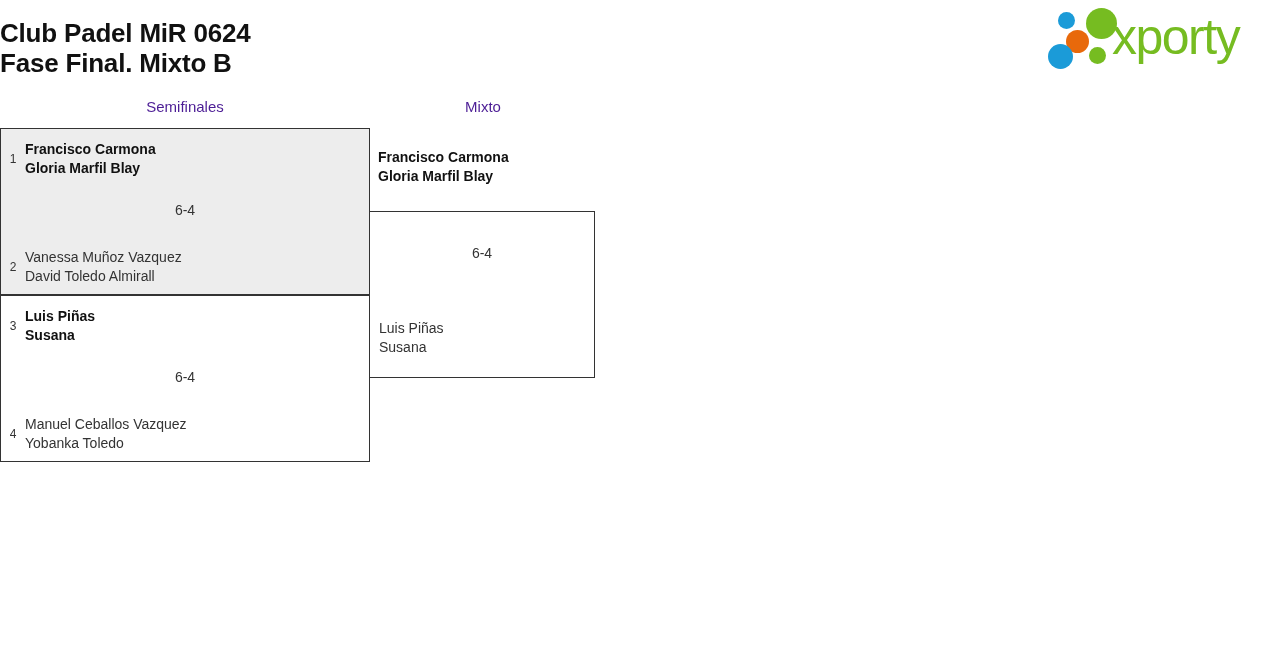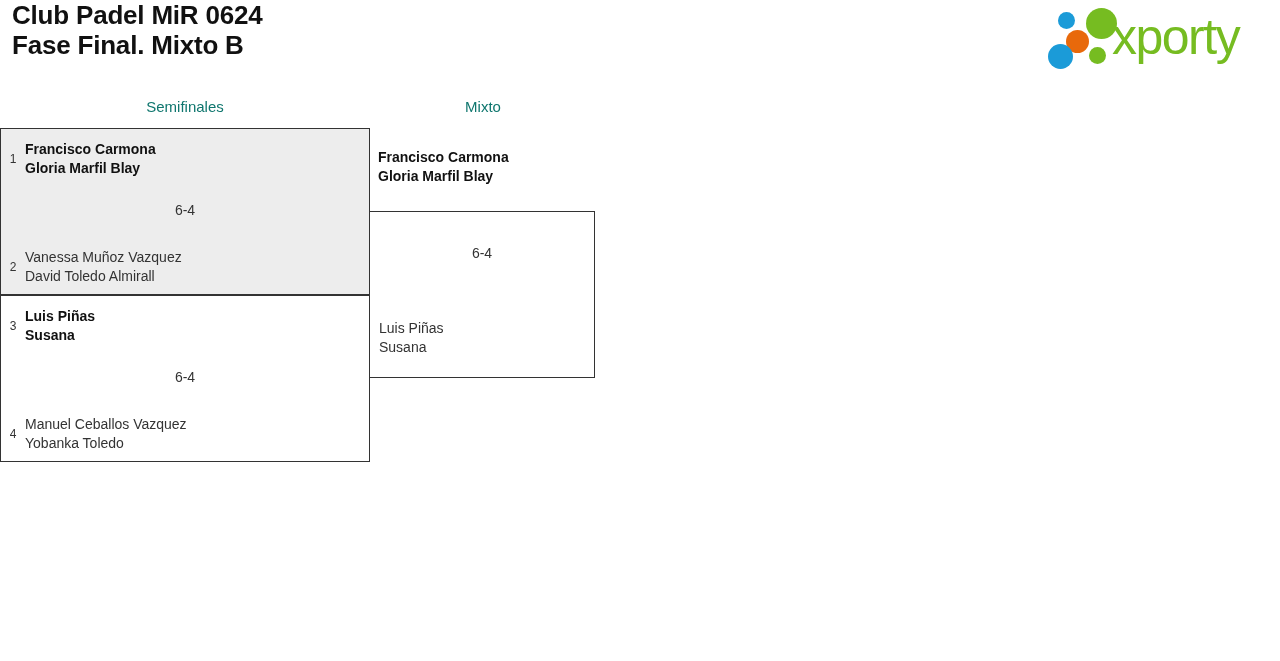--- a/index.html
+++ b/index.html
@@ -21,23 +21,22 @@
   
   .page-header {
     position: absolute;
     left: 0; top: 0;
     width: 1280px;
     height: 80px;
   }
   .title-block {
     position: absolute;
     left: 0;
-    top: 0;
+    top: 18px;
     line-height: 30px;
-    padding-left: 12px;
   }
   .title-line {
     font-size: 26px;
     font-weight: bold;
     letter-spacing: -0.2px;
     color: #111111;
     white-space: nowrap;
   }
 
   
@@ -74,21 +73,21 @@
   .bracket {
     position: absolute;
     left: 0;
     top: 0;
     width: 1280px;
     height: 661px;
   }
   .round-header {
     position: absolute;
     font-size: 15px;
-    color: #0f766e;
+    color: #4c1d95;
     text-align: center;
     white-space: nowrap;
   }
   .round-header.semis { left: 0;   top: 98px; width: 370px; }
   .round-header.final { left: 370px; top: 98px; width: 226px; }
 
   
   .match {
     position: absolute;
     border: 1px solid #333333;

